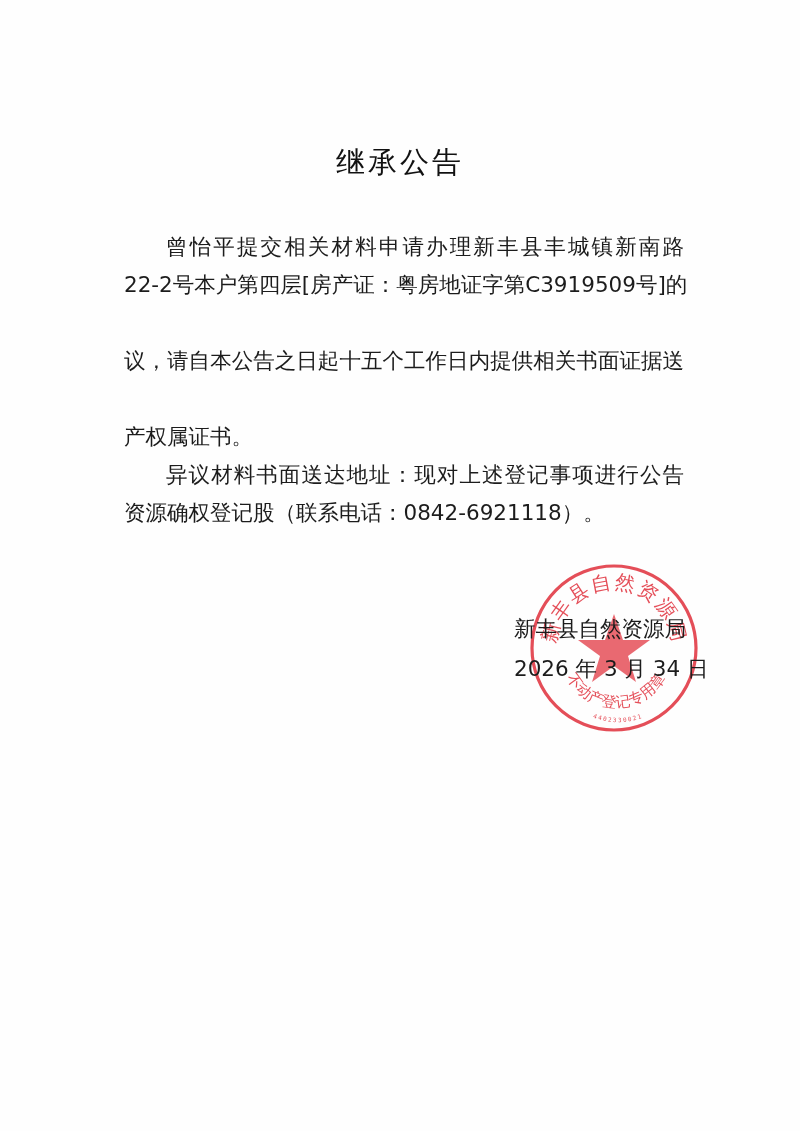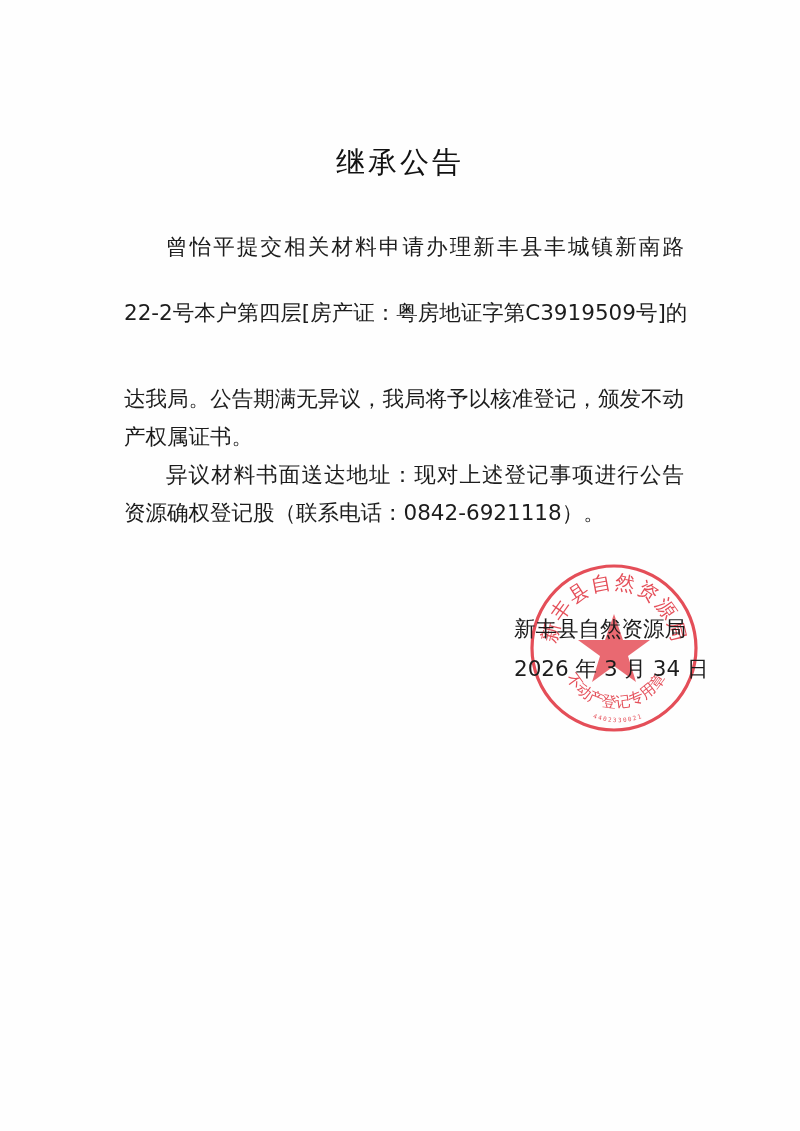--- a/index.html
+++ b/index.html
@@ -30,22 +30,22 @@
   }
 </style>
 </head>
 <body>
 
 <div class="page">
 
   <div class="title">继承公告</div>
 
   <div class="line indent" style="top:232px;">曾怡平提交相关材料申请办理新丰县丰城镇新南路</div>
-  <div class="line" style="top:270px;margin-top:28px;">22-2号本户第四层[房产证：粤房地证字第C3919509号]的</div>
-  <div class="line" style="top:384px;">达我局。公告期满无异议，我局将予以核准登记，颁发不动</div>
+  <div class="line" style="top:270px;">22-2号本户第四层[房产证：粤房地证字第C3919509号]的</div>
+  <div class="line" style="top:346px;">议，请自本公告之日起十五个工作日内提供相关书面证据送</div>
   <div class="line last" style="top:422px;">产权属证书。</div>
 
   <div class="line indent" style="top:460px;">异议材料书面送达地址：现对上述登记事项进行公告</div>
   <div class="line last" style="top:498px;">资源确权登记股（联系电话：0842-6921118）。</div>
 
   <svg class="seal" viewBox="0 0 172 172" xmlns="http://www.w3.org/2000/svg">
     <defs>
       <path id="sealTopArc" d="M 30 100 A 58 58 0 1 1 142 100" fill="none"></path>
       <path id="sealBottomArc" d="M 40 118 A 56 56 0 0 0 136 118" fill="none"></path>
       <path id="sealCodeArc" d="M 40 140 A 72 72 0 0 0 140 140" fill="none"></path>

